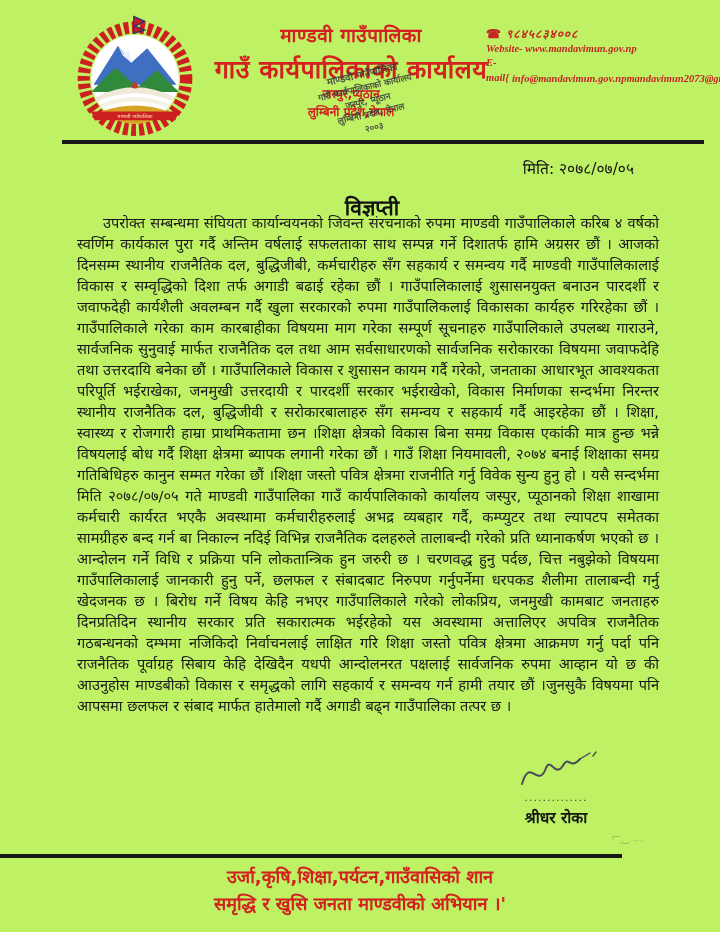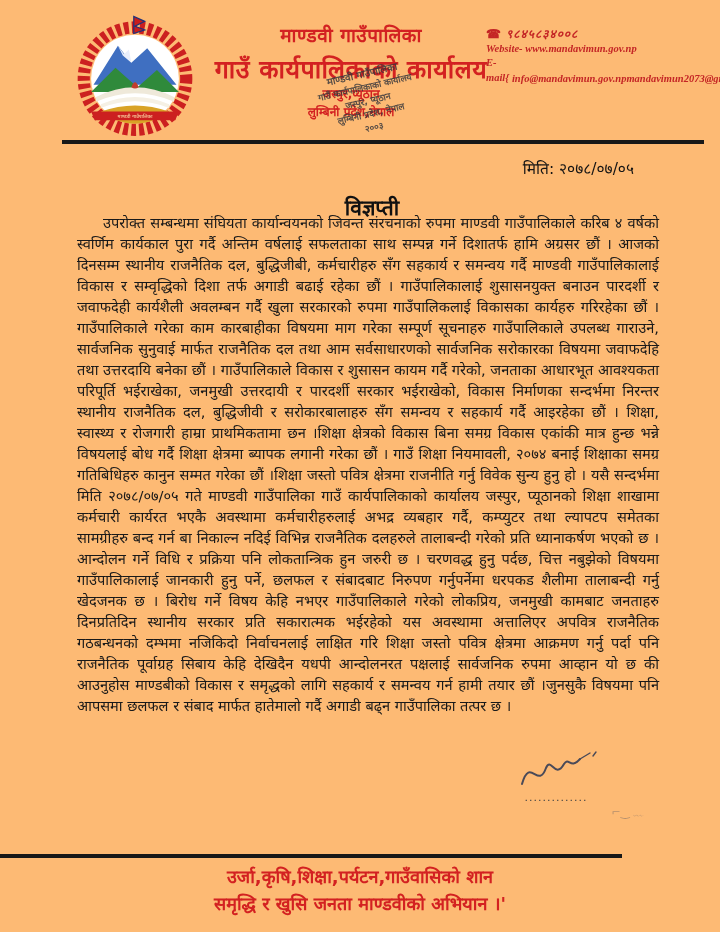--- a/index.html
+++ b/index.html
@@ -1,19 +1,19 @@
 <!DOCTYPE html>
 <html><head>
 <meta charset="utf-8">
 <style>
   html,body{margin:0;padding:0;}
   .doc{
     position:relative;
     width:720px;height:932px;
-    background:#fdba74;
+    background:#bef264;
     font-family:"DejaVu Sans",sans-serif;
     color:#1e1e1e;
     overflow:hidden;
   }
   
   .logo{position:absolute;left:74px;top:14px;width:122px;height:122px;}
   .head-center{position:absolute;left:186px;top:22px;width:330px;text-align:center;color:#d32121;}
   .muni{font-size:19px;font-weight:bold;letter-spacing:.5px;}
   .office{font-size:25px;font-weight:bold;margin-top:3px;letter-spacing:.5px;}
   .addr{font-size:12px;font-weight:bold;line-height:1.3;margin-top:2px;}
@@ -124,20 +124,21 @@
   <h1 class="title">विज्ञप्ती</h1>
 
   <p class="body-text">उपरोक्त सम्बन्धमा संघियता कार्यान्वयनको जिवन्त संरचनाको रुपमा माण्डवी गाउँपालिकाले करिब ४ वर्षको स्वर्णिम कार्यकाल पुरा गर्दै अन्तिम वर्षलाई सफलताका साथ सम्पन्न गर्ने दिशातर्फ हामि अग्रसर छौं । आजको दिनसम्म स्थानीय राजनैतिक दल, बुद्धिजीबी, कर्मचारीहरु सँग सहकार्य र समन्वय गर्दै माण्डवी गाउँपालिकालाई विकास र सम्वृद्धिको दिशा तर्फ अगाडी बढाई रहेका छौं । गाउँपालिकालाई शुसासनयुक्त बनाउन पारदर्शी र जवाफदेही कार्यशैली अवलम्बन गर्दै खुला सरकारको रुपमा गाउँपालिकलाई विकासका कार्यहरु गरिरहेका छौं । गाउँपालिकाले गरेका काम कारबाहीका विषयमा माग गरेका सम्पूर्ण सूचनाहरु गाउँपालिकाले उपलब्ध गाराउने, सार्वजनिक सुनुवाई मार्फत राजनैतिक दल तथा आम सर्वसाधारणको सार्वजनिक सरोकारका विषयमा जवाफदेहि तथा उत्तरदायि बनेका छौं । गाउँपालिकाले विकास र शुसासन कायम गर्दै गरेको, जनताका आधारभूत आवश्यकता परिपूर्ति भईराखेका, जनमुखी उत्तरदायी र पारदर्शी सरकार भईराखेको, विकास निर्माणका सन्दर्भमा निरन्तर स्थानीय राजनैतिक दल, बुद्धिजीवी र सरोकारबालाहरु सँग समन्वय र सहकार्य गर्दै आइरहेका छौं । शिक्षा, स्वास्थ्य र रोजगारी हाम्रा प्राथमिकतामा छन ।शिक्षा क्षेत्रको विकास बिना समग्र विकास एकांकी मात्र हुन्छ भन्ने विषयलाई बोध गर्दै शिक्षा क्षेत्रमा ब्यापक लगानी गरेका छौं । गाउँ शिक्षा नियमावली, २०७४ बनाई शिक्षाका समग्र गतिबिधिहरु कानुन सम्मत गरेका छौं ।शिक्षा जस्तो पवित्र क्षेत्रमा राजनीति गर्नु विवेक सुन्य हुनु हो । यसै सन्दर्भमा मिति २०७८/०७/०५ गते माण्डवी गाउँपालिका गाउँ कार्यपालिकाको कार्यालय जस्पुर, प्यूठानको शिक्षा शाखामा कर्मचारी कार्यरत भएकै अवस्थामा कर्मचारीहरुलाई अभद्र व्यबहार गर्दै, कम्प्युटर तथा ल्यापटप समेतका सामग्रीहरु बन्द गर्न बा निकाल्न नदिई विभिन्न राजनैतिक दलहरुले तालाबन्दी गरेको प्रति ध्यानाकर्षण भएको छ । आन्दोलन गर्ने विधि र प्रक्रिया पनि लोकतान्त्रिक हुन जरुरी छ । चरणवद्ध हुनु पर्दछ, चित्त नबुझेको विषयमा गाउँपालिकालाई जानकारी हुनु पर्ने, छलफल र संबादबाट निरुपण गर्नुपर्नेमा धरपकड शैलीमा तालाबन्दी गर्नु खेदजनक छ । बिरोध गर्ने विषय केहि नभएर गाउँपालिकाले गरेको लोकप्रिय, जनमुखी कामबाट जनताहरु दिनप्रतिदिन स्थानीय सरकार प्रति सकारात्मक भईरहेको यस अवस्थामा अत्तालिएर अपवित्र राजनैतिक गठबन्धनको दम्भमा नजिकिदो निर्वाचनलाई लाक्षित गरि शिक्षा जस्तो पवित्र क्षेत्रमा आक्रमण गर्नु पर्दा पनि राजनैतिक पूर्वाग्रह सिबाय केहि देखिदैन यधपी आन्दोलनरत पक्षलाई सार्वजनिक रुपमा  आव्हान यो छ की आउनुहोस माण्डबीको विकास र समृद्धको लागि सहकार्य र समन्वय गर्न हामी तयार छौं ।जुनसुकै विषयमा पनि आपसमा छलफल र संबाद मार्फत हातेमालो गर्दै अगाडी बढ्न गाउँपालिका तत्पर छ ।</p>
 
   <div class="sign">
     <svg class="sig-scribble" width="92" height="44" viewBox="0 0 92 44">
       <path d="M12 34 C 20 6, 28 40, 36 18 C 41 6, 45 30, 54 14 C 59 6, 60 20, 70 9" fill="none" stroke="#4a4a58" stroke-width="2" stroke-linecap="round"></path>
       <path d="M70 9 L 80 3 M83 6 L 86 2" fill="none" stroke="#4a4a58" stroke-width="1.4" stroke-linecap="round"></path>
     </svg>
     <div class="dots">..............</div>
+    <div class="sig-name">श्रीधर रोका</div>
     <div class="sig-faint">⌐‿ ﹏</div>
   </div>
 
   <div class="rule-bottom"></div>
   <div class="footer">
     <div>उर्जा,कृषि,शिक्षा,पर्यटन,गाउँवासिको शान</div>
     <div>समृद्धि र खुसि जनता माण्डवीको अभियान ।'</div>
   </div>
 
 </div>

